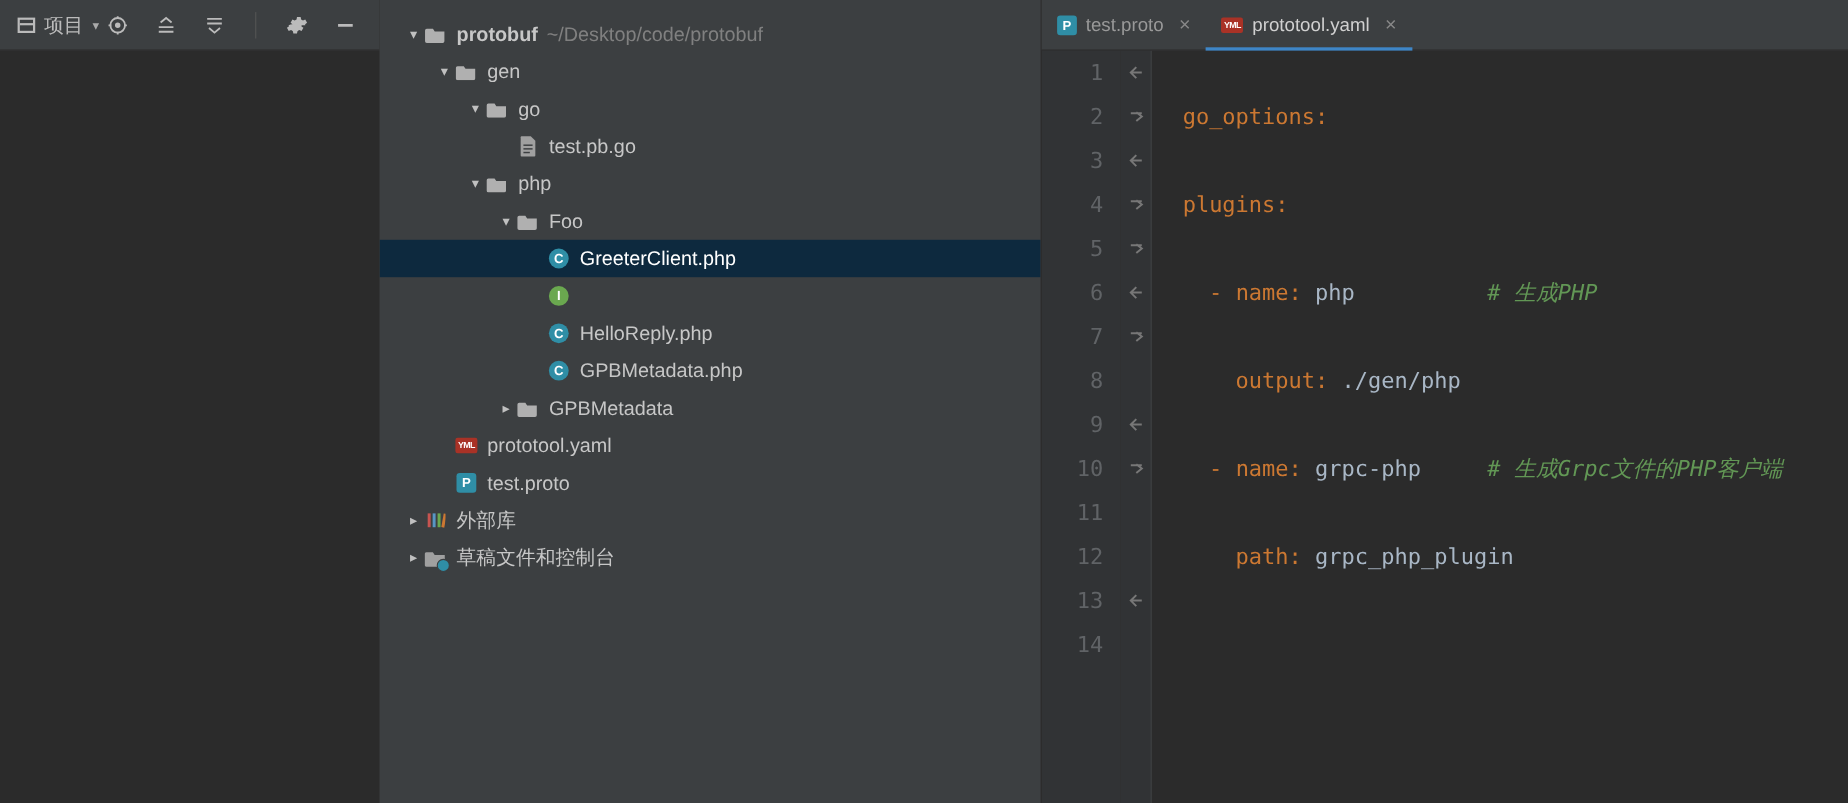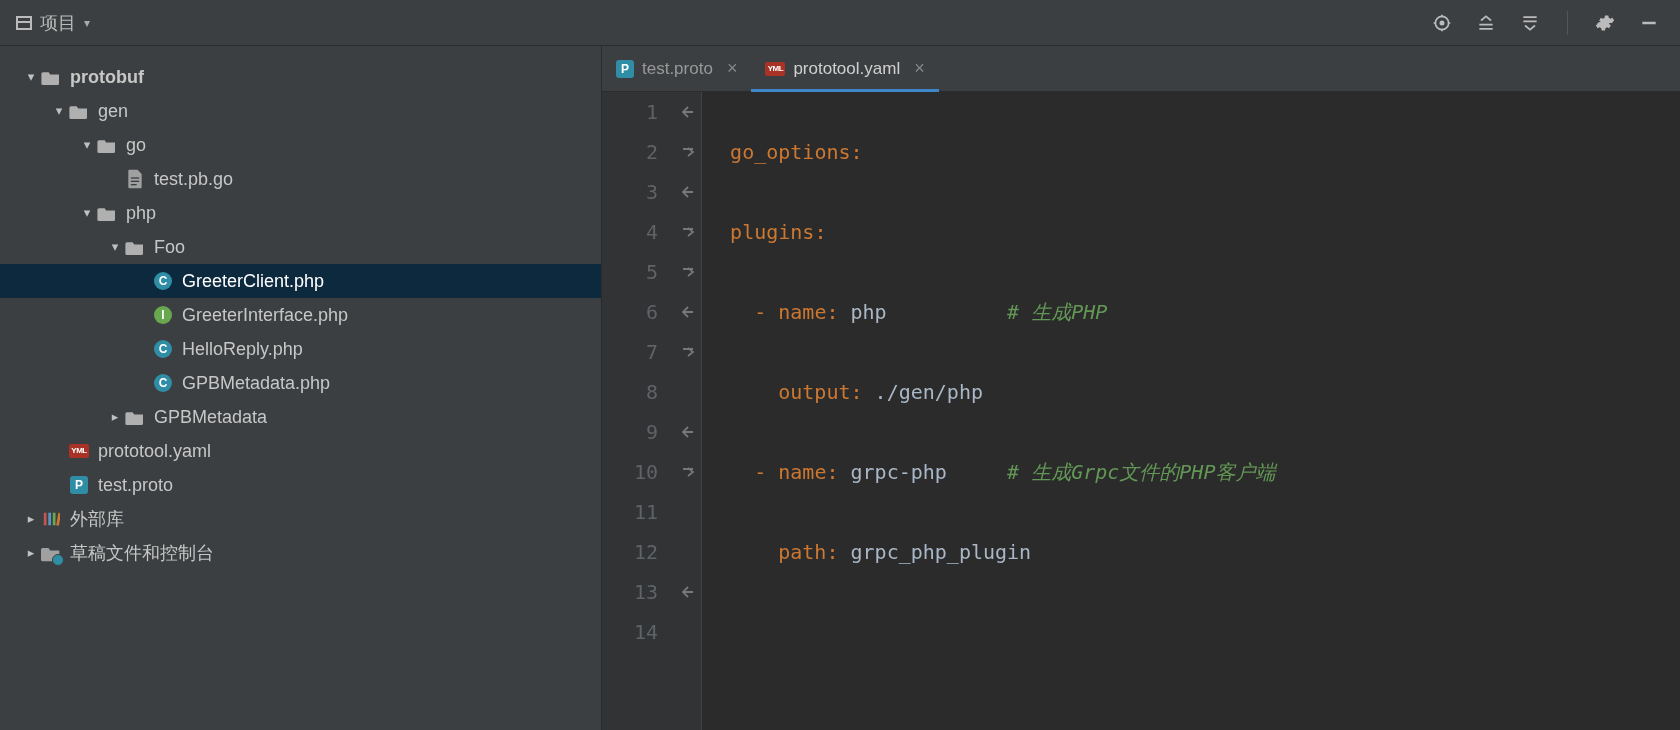--- a/index.html
+++ b/index.html
@@ -5,21 +5,21 @@
   * { box-sizing: border-box; margin: 0; padding: 0; }
   body {
     font-family: "Helvetica Neue", Arial, "PingFang SC", "Microsoft YaHei", sans-serif;
     background: #2b2b2b;
     color: #bbbbbb;
     font-size: 14px;
     overflow: hidden;
     width: 1680px;
     height: 730px;
   }
-  .root { display: flex; flex-direction: column; height: 100%; }
+  .root { display: flex; height: 100%; }
   .toolbar {
     display: flex; align-items: center;
     background: #3c3f41;
     border-bottom: 1px solid #2b2b2b;
     height: 46px;
     padding: 0 10px;
   }
   .toolbar .proj {
     display: flex; align-items: center; gap: 8px;
     padding: 0 6px;
@@ -177,20 +177,21 @@
       <div class="tree">
         <div class="tree-row">
           <span class="indent" style="width:22px"></span>
           <span class="exp">▾</span>
           <span class="ic folder">
               <svg viewBox="0 0 24 20">
                 <path d="M2 4h7l2 3h11v11a2 2 0 01-2 2H2a2 2 0 01-2-2V6a2 2 0 012-2z"></path>
               </svg>
             </span>
           <span class="label">protobuf</span>
+          <span class="sub">~/Desktop/code/protobuf</span>
         </div>
         <div class="tree-row">
           <span class="indent" style="width:50px"></span>
           <span class="exp">▾</span>
           <span class="ic folder">
               <svg viewBox="0 0 24 20">
                 <path d="M2 4h7l2 3h11v11a2 2 0 01-2 2H2a2 2 0 01-2-2V6a2 2 0 012-2z"></path>
               </svg>
             </span>
           <span class="label normal">gen</span>
@@ -243,21 +244,20 @@
           <span class="ic">
               <span class="badge-c">C</span>
             </span>
           <span class="label normal">GreeterClient.php</span>
         </div>
         <div class="tree-row">
           <span class="indent" style="width:152px"></span>
           <span class="ic">
               <span class="badge-i">I</span>
             </span>
-          <span class="label normal">GreeterInterface.php</span>
         </div>
         <div class="tree-row">
           <span class="indent" style="width:152px"></span>
           <span class="ic">
               <span class="badge-c">C</span>
             </span>
           <span class="label normal">HelloReply.php</span>
         </div>
         <div class="tree-row">
           <span class="indent" style="width:152px"></span>

